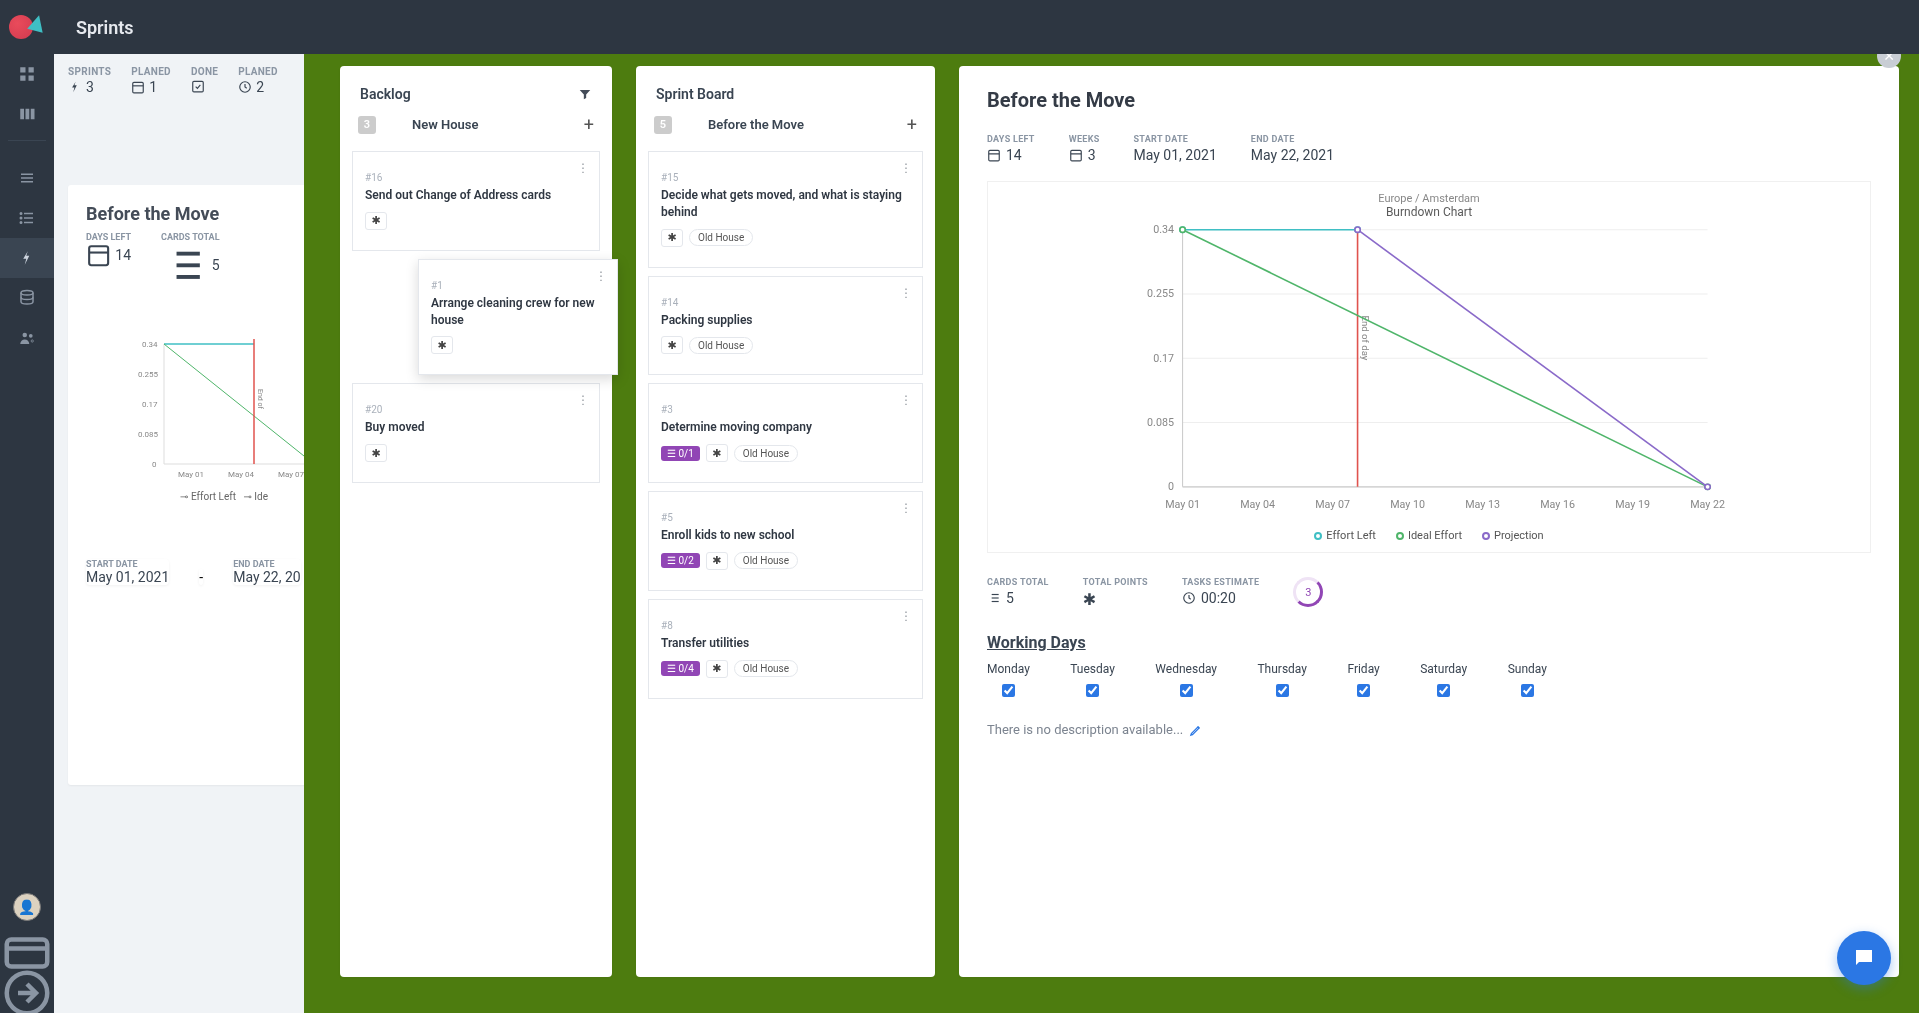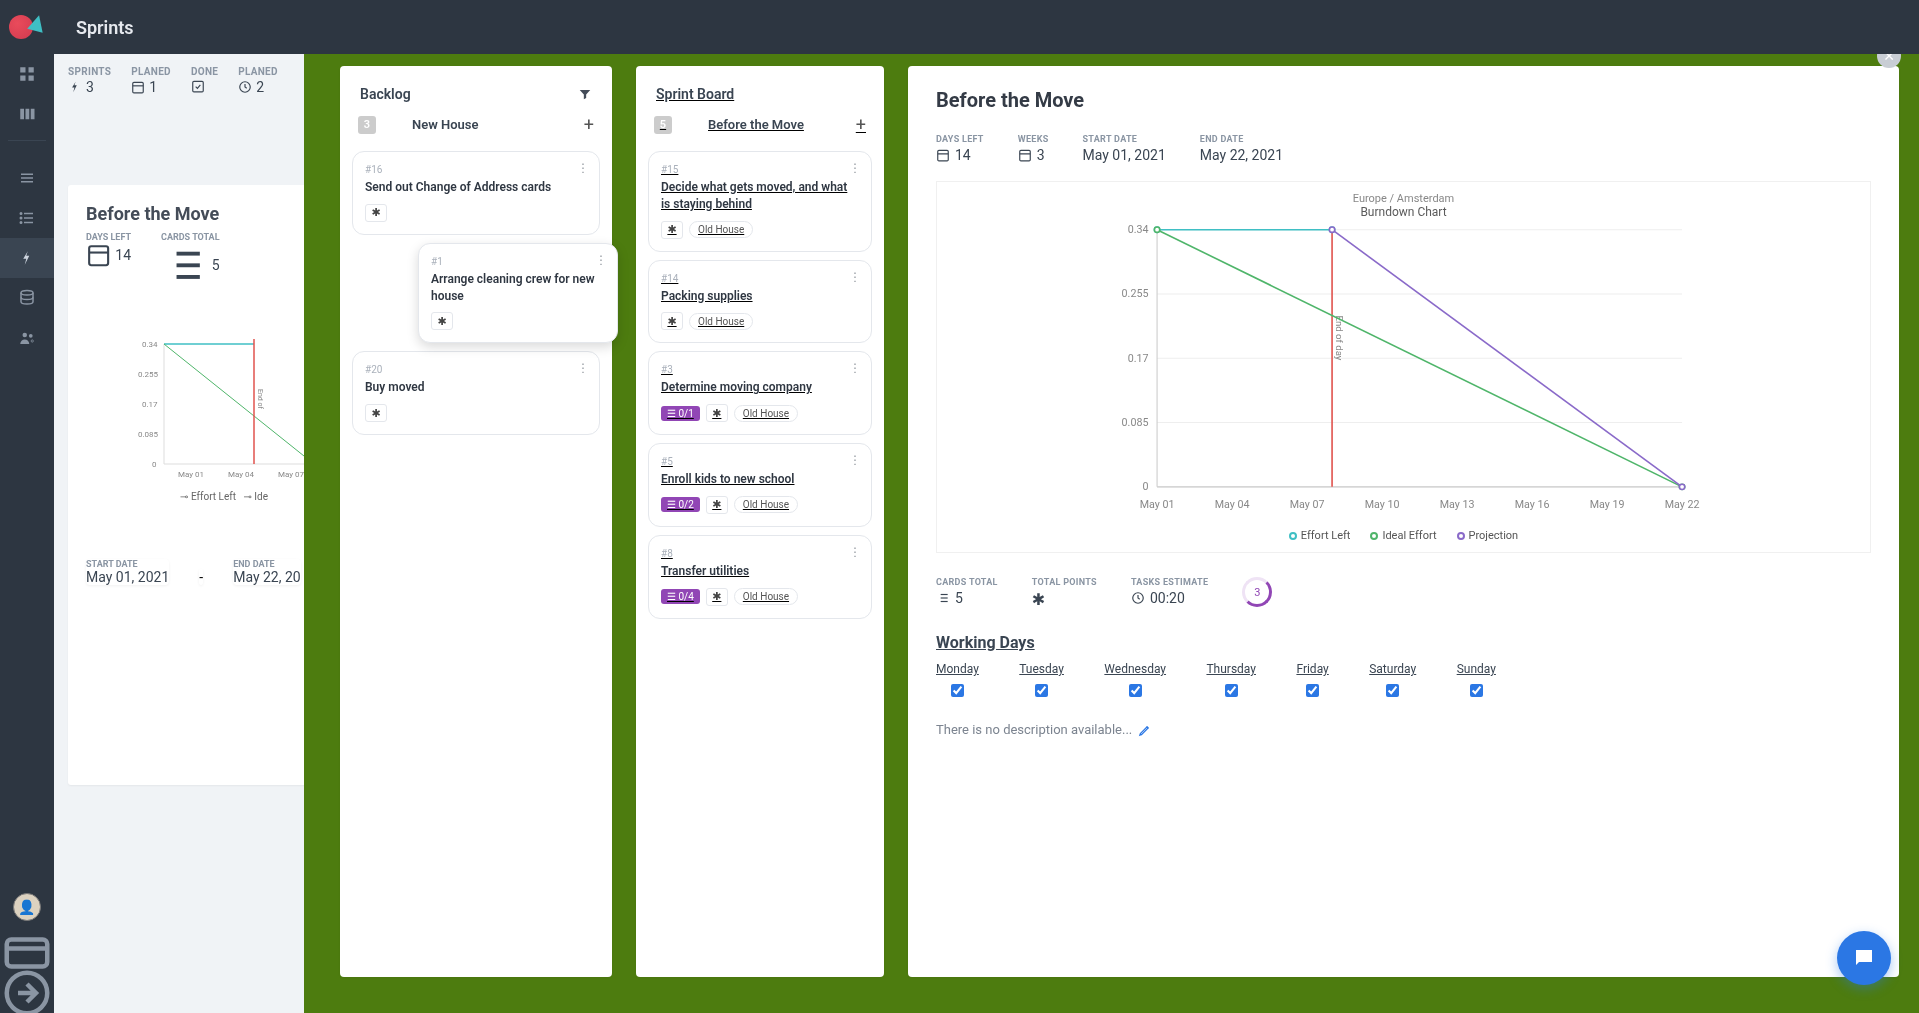--- a/index.html
+++ b/index.html
@@ -38,32 +38,32 @@
 .behind .tinychart{margin-top:20px;height:200px;position:relative;font-size:9px;color:#888;}
 .behind .daterow{margin-top:50px;display:flex;gap:30px;font-size:10px;}
 .behind .daterow .col .lbl{font-size:9px;color:#8a95a3;font-weight:700;}
 .behind .daterow .col .val{font-size:14px;color:#3a4552;}
 .overlay{position:absolute;left:304px;top:0;right:0;bottom:0;background:#4d7c0f;z-index:3; padding-top:0;margin-top:30px;}
 .close-x{position:absolute;top:14px;right:18px;width:24px;height:24px;border-radius:50%;background:#c8cdd4;color:#fff;display:flex;align-items:center;justify-content:center;cursor:pointer;z-index:10;font-size:14px;}
 
 .cols{display:flex;height:100%;padding:36px 20px 36px 36px;gap:24px;}
 .col{background:#fff;border-radius:4px;box-shadow:0 1px 3px rgba(0,0,0,0.06);}
 .col.backlog{width:272px;flex-shrink:0;padding:0;}
-.col.sprint{width:248px;flex-shrink:0;padding:0;text-decoration:underline;}
+.col.sprint{width:299px;flex-shrink:0;padding:0;}
 .col.detail{flex:1;padding:22px 28px;overflow-y:auto;}
 .col .col-head{padding:20px 20px 12px;display:flex;justify-content:space-between;align-items:center;}
 .col .col-head h3{font-size:14px;font-weight:600;color:#3a4552;}
 .col .col-head svg{width:14px;height:14px;color:#444c58;cursor:pointer;}
 
 .group-head{display:flex;align-items:center;padding:0 18px 8px;gap:8px;}
 .group-head .count{background:#ccc;color:#fff;border-radius:3px;width:18px;height:18px;display:flex;align-items:center;justify-content:center;font-size:11px;font-weight:600;}
 .group-head .name{font-size:13px;font-weight:600;color:#3a4552;flex:1;padding-left:28px;}
 .group-head .plus{font-size:18px;color:#555;cursor:pointer;}
 
-.tcard{border:1px solid #e4e7ec;border-radius:12px;margin:8px 12px;padding:12px 12px;position:relative;background:#fff;}
+.tcard{border:1px solid #e4e7ec;border-radius:0;margin:8px 12px;padding:20px 12px;position:relative;background:#fff;}
 .tcard.floating{box-shadow:0 4px 12px rgba(0,0,0,0.15);margin-left:78px;width:200px;z-index:20;}
 .tcard .tid{font-size:10px;color:#aab1bb;}
 .tcard .ttitle{font-size:12px;font-weight:600;color:#2f3742;margin:4px 0 8px;line-height:1.4;}
 .tcard .more{position:absolute;top:10px;right:10px;color:#93989f;cursor:pointer;font-size:12px;line-height:1;}
 .tcard .tags{display:flex;gap:6px;align-items:center;flex-wrap:wrap;}
 .tcard .pill{border:1px solid #e4e7ec;border-radius:10px;padding:2px 8px;font-size:10px;color:#555;background:#fff;display:inline-flex;align-items:center;gap:3px;}
 .tcard .star{width:22px;height:18px;border:1px solid #e4e7ec;border-radius:3px;display:flex;align-items:center;justify-content:center;font-size:11px;color:#444;}
 .tcard .badge{background:#9146b5;color:#fff;border-radius:3px;padding:2px 6px;font-size:10px;display:inline-flex;align-items:center;gap:3px;}
 
 
@@ -78,21 +78,21 @@
 .detail .legend{display:flex;gap:20px;justify-content:center;font-size:11px;color:#555;margin-top:6px;}
 .detail .legend span{display:flex;align-items:center;gap:4px;}
 .detail .legend .dot{width:8px;height:8px;border-radius:50%;display:inline-block;}
 .detail .bottom-stats{display:flex;gap:34px;margin-top:24px;align-items:flex-start;}
 .detail .bottom-stats .m .lbl{font-size:9px;color:#8a95a3;font-weight:700;letter-spacing:0.3px;text-transform:uppercase;}
 .detail .bottom-stats .m .val{font-size:14px;color:#3a4552;display:flex;align-items:center;gap:5px;margin-top:3px;}
 .detail .ring2{width:30px;height:30px;border-radius:50%;border:3px solid #efe3f5;border-right-color:#9146b5;border-bottom-color:#9146b5;display:flex;align-items:center;justify-content:center;font-size:11px;color:#9146b5;}
 .detail .wdays{margin-top:24px;}
 .detail .wdays .hdr{font-size:16px;font-weight:700;color:#3a4552;text-decoration:underline;margin-bottom:10px;}
 .detail .daysrow{display:flex;justify-content:space-between;max-width:560px;}
-.detail .daysrow .day{text-align:center;font-size:12px;color:#3a4552;text-decoration:underline;}
+.detail .daysrow .day{text-align:center;font-size:12px;color:#3a4552;}
 .detail .daysrow .day input{margin-top:8px;accent-color:#2b77e4;}
 .detail .desc{margin-top:22px;color:#7c8490;font-size:13px;display:flex;align-items:center;gap:6px;}
 
 
 .chat-fab{position:absolute;right:28px;bottom:28px;width:54px;height:54px;border-radius:50%;background:#2b77e4;display:flex;align-items:center;justify-content:center;color:#fff;z-index:50;cursor:pointer;box-shadow:0 4px 12px rgba(43,119,228,0.4);}
 .chat-fab svg{width:24px;height:24px;}
 </style>
 </head>
 <body>
 

